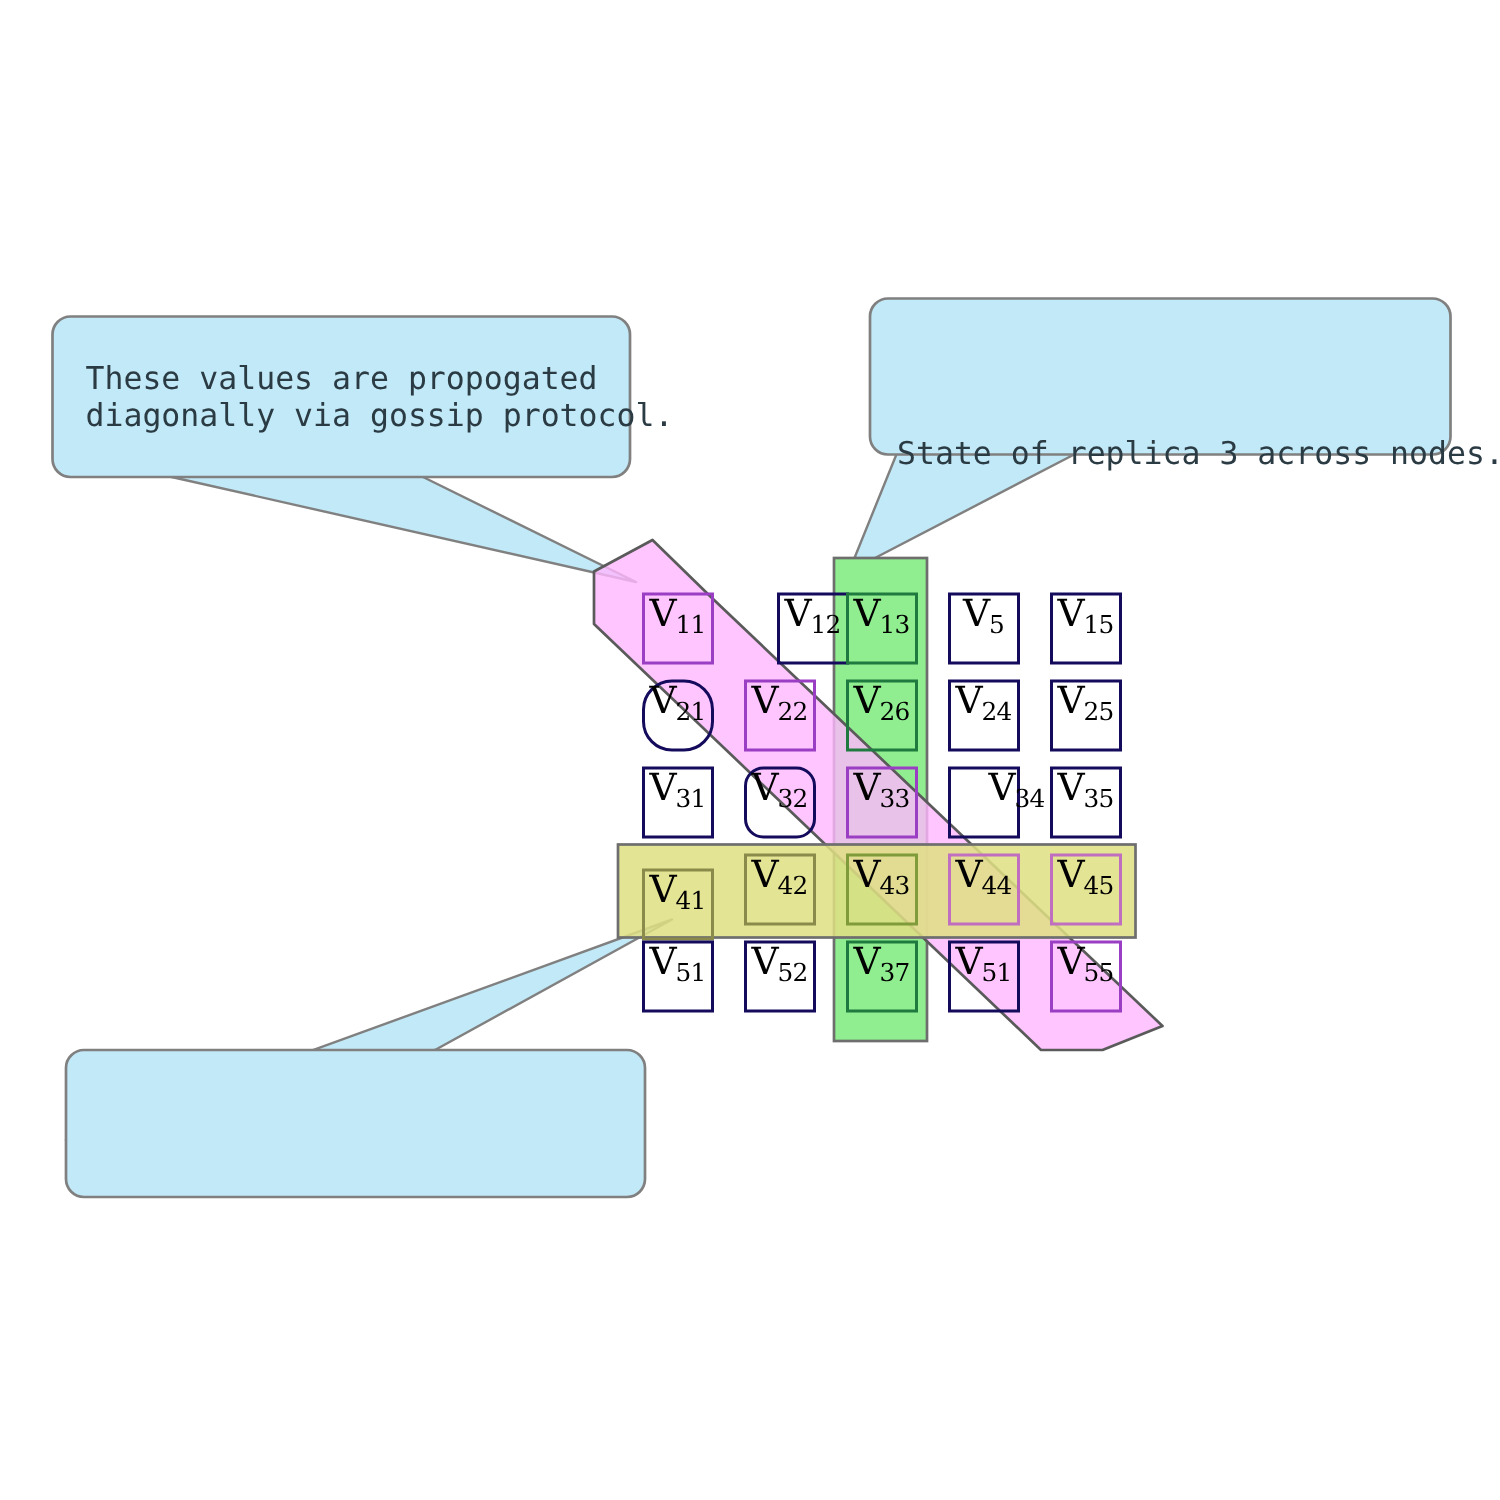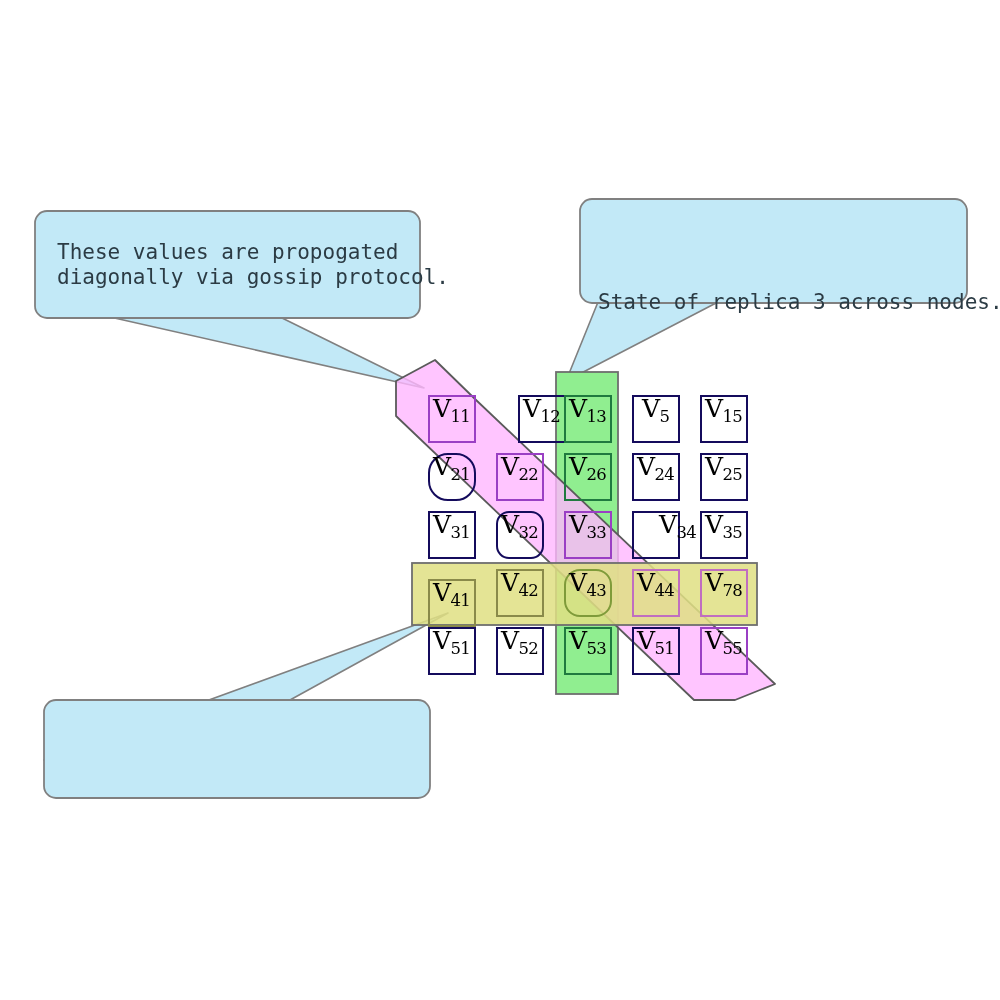--- a/index.html
+++ b/index.html
@@ -39,21 +39,21 @@
     height: 48px;
     box-sizing: border-box;
     border: 2.5px solid #140b5c;
     background: transparent;
     display: flex;
     justify-content: center;
   }
   .cell.green  { border-color: #1f7a3f; }
   .cell.magenta{ border-color: #9a3fc4; }
   .cell.olive  { border-color: #8a8a4a; }
-  .cell.yellowgreen { border-color: #7f9b3a; border-radius: 16px; }
+  .cell.yellowgreen { border-color: #7f9b3a; }
   .cell.pinkish { border-color: #c06ec0; }
   .cell-label {
     font-family: "DejaVu Serif", serif;
     font-size: 25px;
     color: #000000;
     letter-spacing: 0;
     line-height: 1;
     transform: translateY(-1px);
   }
   .cell-label sub {
@@ -143,30 +143,30 @@
       <div class="cell olive" style="left: 496px; top: 569px;">
         <span class="cell-label">V<sub>42</sub></span>
       </div>
       <div class="cell yellowgreen" style="left: 564px; top: 569px;">
         <span class="cell-label">V<sub>43</sub></span>
       </div>
       <div class="cell pinkish" style="left: 632px; top: 569px;">
         <span class="cell-label">V<sub>44</sub></span>
       </div>
       <div class="cell pinkish" style="left: 700px; top: 569px;">
-        <span class="cell-label">V<sub>78</sub></span>
+        <span class="cell-label">V<sub>45</sub></span>
       </div>
       <div class="cell default" style="left: 428px; top: 627px;">
         <span class="cell-label">V<sub>51</sub></span>
       </div>
       <div class="cell default" style="left: 496px; top: 627px;">
         <span class="cell-label">V<sub>52</sub></span>
       </div>
       <div class="cell green" style="left: 564px; top: 627px;">
-        <span class="cell-label">V<sub>53</sub></span>
+        <span class="cell-label">V<sub>37</sub></span>
       </div>
       <div class="cell default" style="left: 632px; top: 627px;">
         <span class="cell-label">V<sub>51</sub></span>
       </div>
       <div class="cell magenta" style="left: 700px; top: 627px;">
         <span class="cell-label">V<sub>55</sub></span>
       </div>
     </div>
 
 </div>

